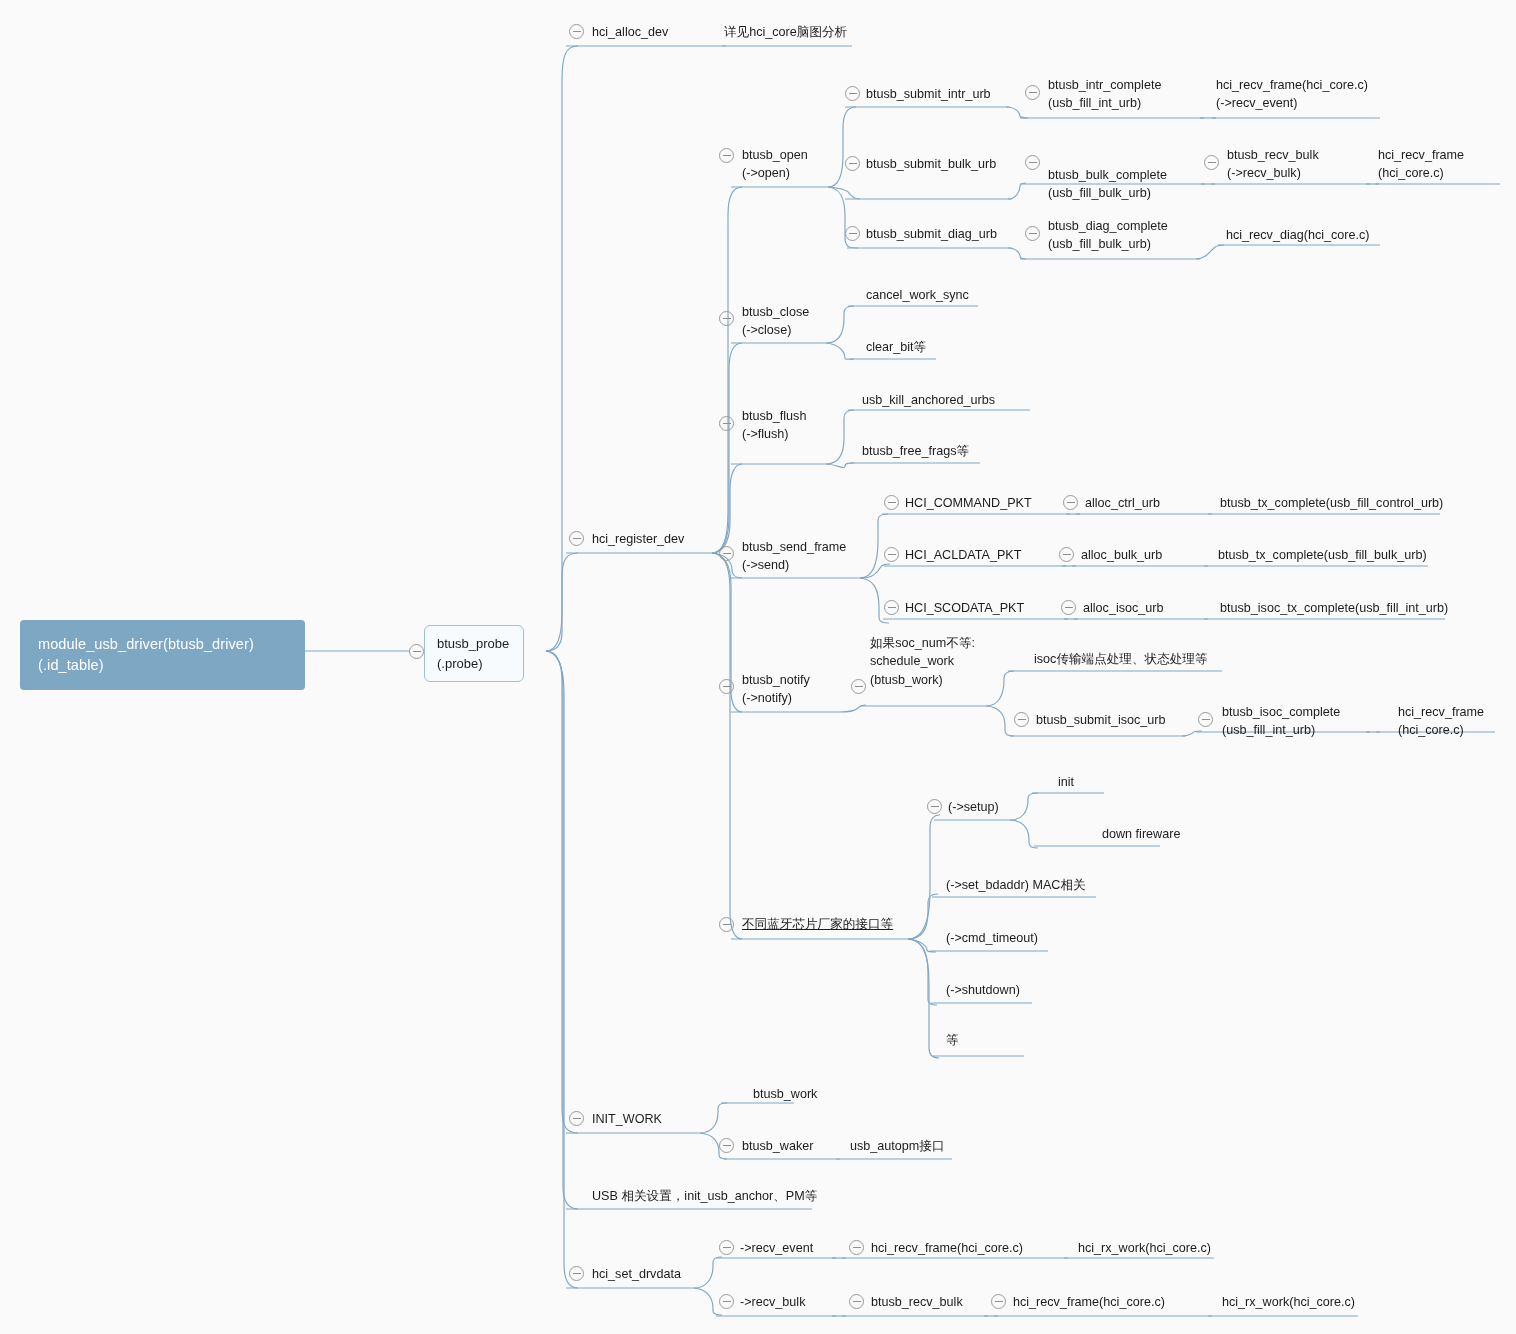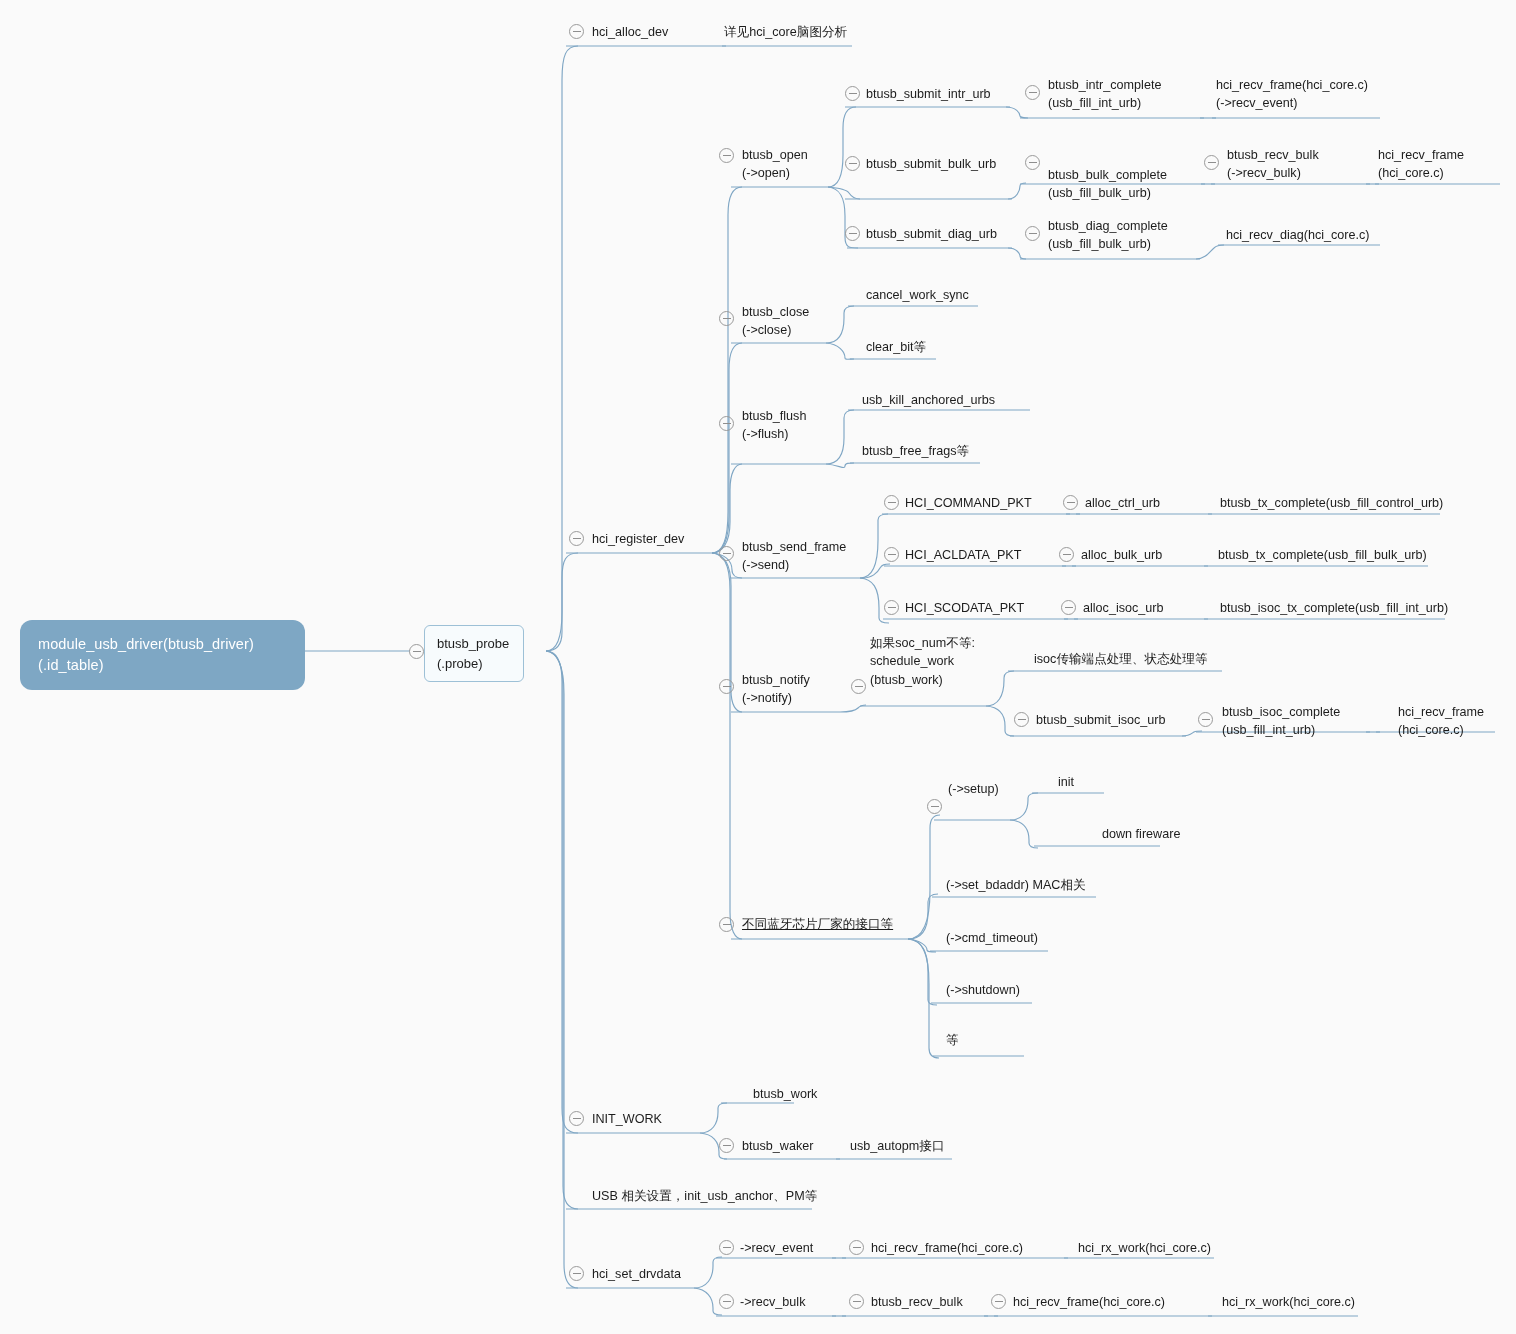--- a/index.html
+++ b/index.html
@@ -23,21 +23,21 @@
     left: 0; top: 0;
     width: 1516px;
     height: 1334px;
     pointer-events: none;
   }
   
   .root-node {
     position: absolute;
     box-sizing: border-box;
     background: #7ea7c4;
-    border-radius: 12px;
+    border-radius: 4px;
     color: #ffffff;
     font-size: 14.5px;
     line-height: 1.45;
     padding: 14px 18px;
     letter-spacing: .1px;
   }
   
   .box-node {
     position: absolute;
     box-sizing: border-box;
@@ -427,21 +427,21 @@
     <span class="tx">hci_recv_frame</span>
     <span class="tx">(hci_core.c)</span>
   </div>
 
   <div class="toggle" style="left:719px; top:917px;"></div>
   <div class="topic" style="left:742px; top:915px;text-decoration:underline;">
     <span class="tx">不同蓝牙芯片厂家的接口等</span>
   </div>
 
   <div class="toggle" style="left:927px; top:799px;"></div>
-  <div class="topic" style="left:948px; top:780px;text-align:center;">
+  <div class="topic" style="left:948px; top:798px;text-align:center;">
     <span class="tx">(-&gt;setup)</span>
   </div>
   <div class="topic" style="left:1058px; top:773px;">
     <span class="tx">init</span>
   </div>
   <div class="topic" style="left:1058px; top:825px;margin-left:44px;">
     <span class="tx">down fireware</span>
   </div>
 
   <div class="topic" style="left:946px; top:876px;text-align:center;">

